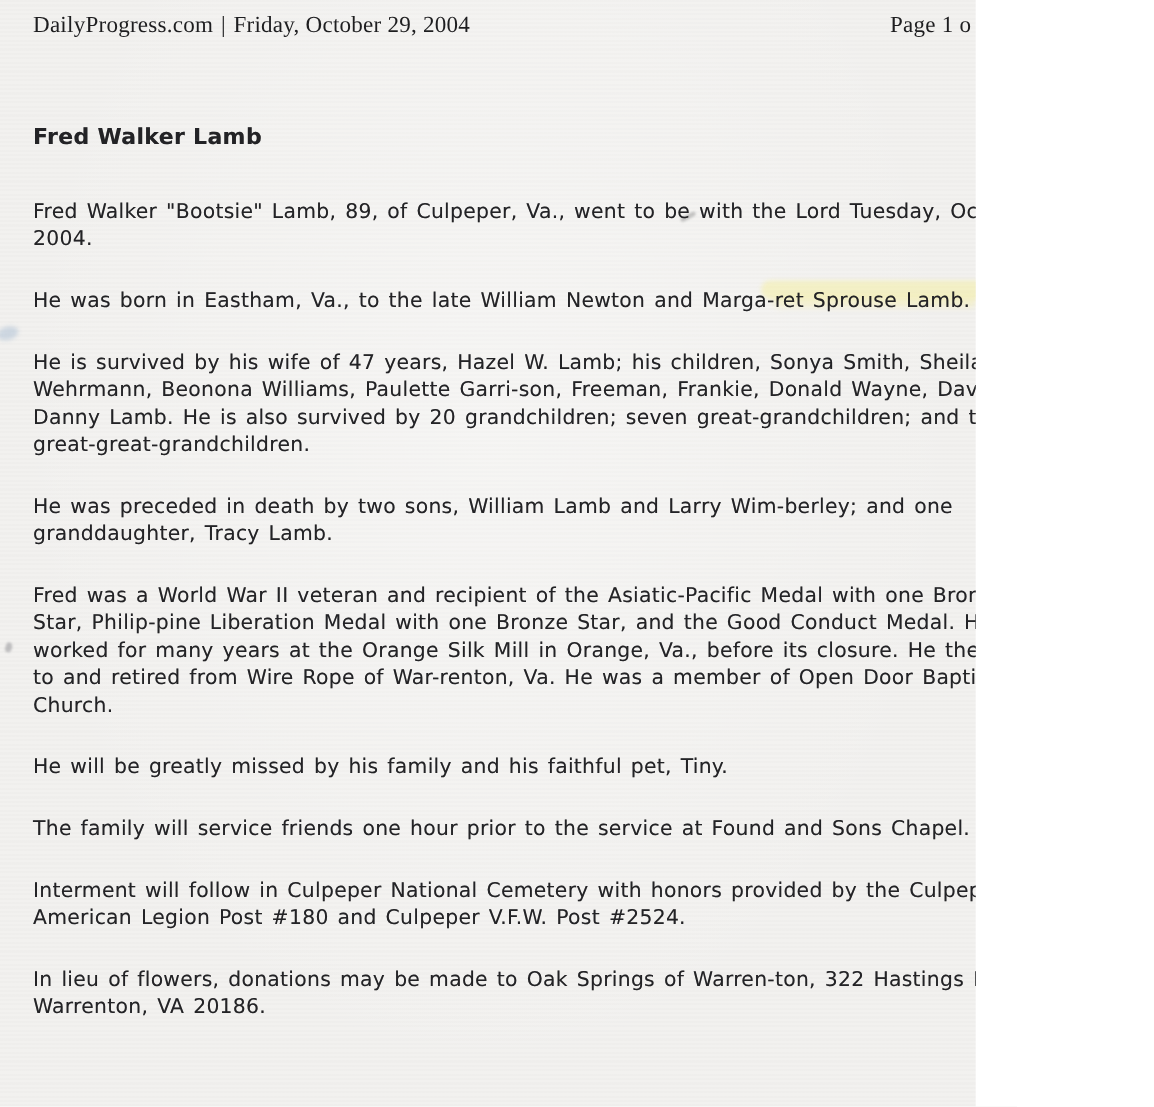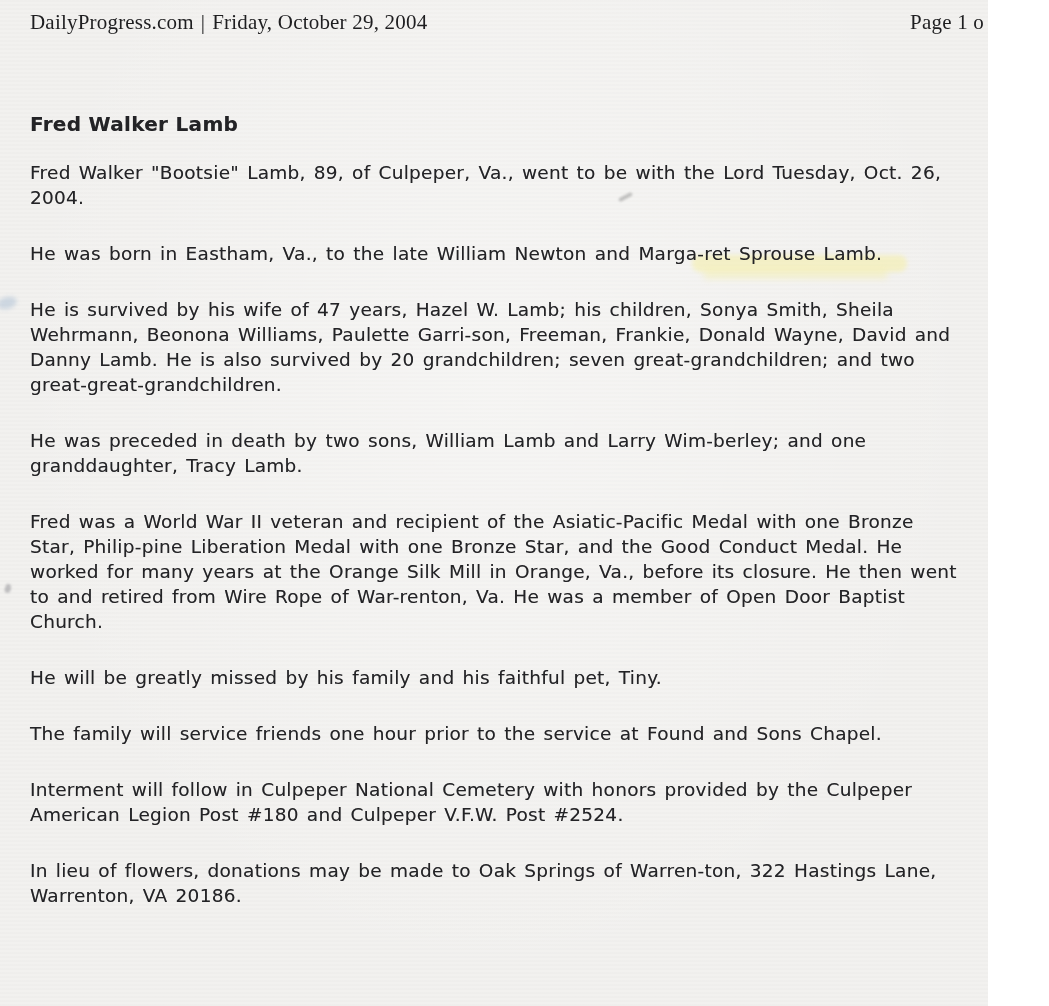--- a/index.html
+++ b/index.html
@@ -1,21 +1,21 @@
 <!DOCTYPE html>
 <html style="--paper: #f2f1ef; --ink: #232326; --header-ink: #1e1e20; --highlight: #f5efa5; --smudge-blue: #a9bdd3; --artifact-gray: #9a9a9a;"><head>
 <meta charset="utf-8">
 <style>
   * { margin: 0; padding: 0; box-sizing: border-box; }
   html, body { width: 1049px; height: 1006px; }
   body { font-family: "DejaVu Sans", sans-serif; }
 
   .page {
     position: relative;
-    width: 988px;
+    width: 887px;
     height: 1006px;
     overflow: hidden;
     background-color: var(--paper, #f2f1ef);
     background-image:
       radial-gradient(ellipse at 50% 38%, rgba(255,255,255,0.30), rgba(255,255,255,0) 72%),
       repeating-linear-gradient(0deg, rgba(0,0,0,0.010) 0 2px, rgba(255,255,255,0.012) 2px 4px);
     color: var(--ink, #232326);
   }
 
   
@@ -62,21 +62,21 @@
     line-height: 26px;
     color: var(--header-ink, #1e1e20);
     letter-spacing: 0.2px;
   }
   .header .sep { margin: 0 7px; }
   .header-right { white-space: nowrap; }
 
   
   .title {
     position: relative; z-index: 1;
-    margin: 77px 30px 24px 30px;
+    margin: 77px 30px 44px 30px;
     font-size: 20px;
     line-height: 24px;
     font-weight: bold;
     letter-spacing: 0.3px;
     text-shadow: 0 0 0.5px rgba(0,0,0,0.35);
   }
   .article-body {
     position: relative; z-index: 1;
     margin: 0 15px 0 30px;
     width: 1004px;

